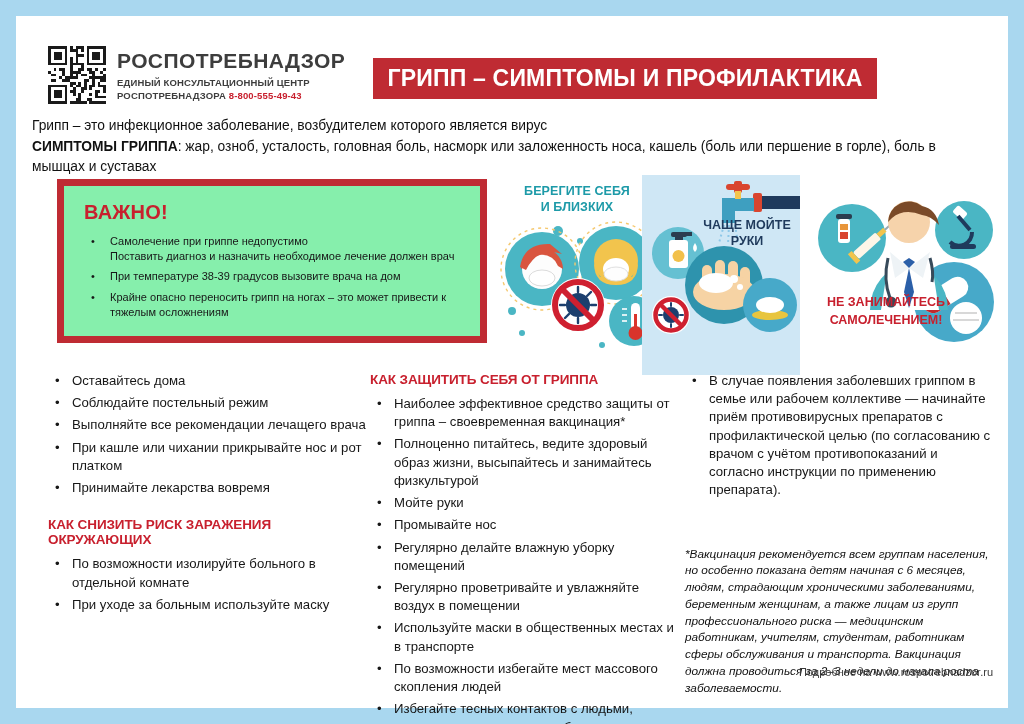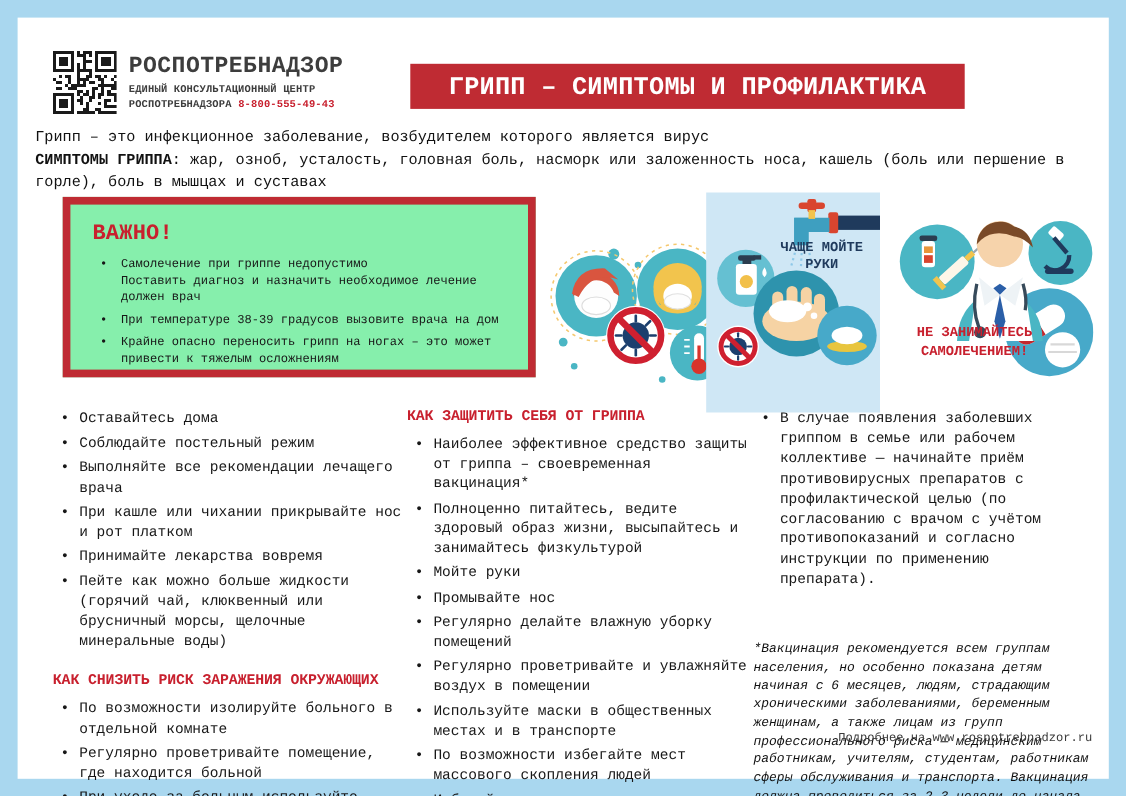--- a/index.html
+++ b/index.html
@@ -4,21 +4,21 @@
 <style>
   :root{
     --border-blue:#a9d7ef; --band-red:#bf2b33; --accent-red:#c8202e;
     --teal:#4ab6c4; --teal-dark:#2e93ad; --teal-heading:#1d9aa8;
     --navy:#1f3a5c; --light-blue-box:#cfe7f5; --text:#1f1f1f;
   }
   *{box-sizing:border-box;}
   html,body{margin:0;padding:0;}
   body{width:1024px;height:724px;overflow:hidden;}
   .canvas{position:relative;width:1024px;height:724px;background:var(--border-blue);
-    font-family:Liberation Mono, monospace;color:var(--text);padding-left:24px;}
+    font-family:Liberation Sans, sans-serif;color:var(--text);padding-left:24px;}
   .page{position:absolute;inset:16px;background:#fff;}
 
   
   .logo{position:absolute;left:32px;top:30px;display:flex;gap:11px;}
   .qr{width:58px;height:58px;}
   .qr svg{width:100%;height:100%;shape-rendering:crispEdges;}
   .logo-name{font-size:21px;font-weight:bold;color:#3d3d3d;letter-spacing:.4px;margin-top:3px;}
   .logo-sub{font-size:9.5px;font-weight:bold;color:#3d3d3d;margin-top:4px;letter-spacing:.15px;}
   .logo-sub2{font-size:9.5px;font-weight:bold;color:#3d3d3d;margin-top:2px;letter-spacing:.15px;}
   .phone{color:var(--accent-red);}
@@ -232,20 +232,22 @@
       <h2>ВАЖНО!</h2>
       <ul class="blt">
           <li>Самолечение при гриппе недопустимо
 Поставить диагноз и назначить необходимое лечение должен врач</li>
           <li>При температуре 38-39 градусов вызовите врача на дом</li>
           <li>Крайне опасно переносить грипп на ногах – это может привести к тяжелым осложнениям</li>
         </ul>
     </div>
 
     <div class="protect">
+      <div class="cap">БЕРЕГИТЕ СЕБЯ
+И БЛИЗКИХ</div>
       <svg viewBox="0 0 166 142">
         <g>
           <circle cx="18" cy="96" r="4" fill="#4ab6c4"></circle>
             <circle cx="64" cy="16" r="5" fill="#4ab6c4"></circle>
           <circle cx="99" cy="58" r="4" fill="#4ab6c4"></circle>
             <circle cx="160" cy="64" r="4" fill="#4ab6c4"></circle>
           <circle cx="28" cy="118" r="3" fill="#4ab6c4"></circle>
             <circle cx="108" cy="130" r="3" fill="#4ab6c4"></circle>
           <circle cx="86" cy="26" r="3" fill="#4ab6c4"></circle>
         </g>
@@ -406,28 +408,26 @@
     </div>
 
     <div class="col col1">
       <div>
         <ul class="blt">
             <li>Оставайтесь дома</li>
             <li>Соблюдайте постельный режим</li>
             <li>Выполняйте все рекомендации лечащего врача</li>
             <li>При кашле или чихании прикрывайте нос и рот платком</li>
             <li>Принимайте лекарства вовремя</li>
-            <li>Пейте как можно больше жидкости (горячий чай, клюквенный или брусничный морсы, щелочные минеральные воды)</li>
           </ul>
       </div>
       <div class="sec2">
         <h3 class="sec-h">КАК СНИЗИТЬ РИСК ЗАРАЖЕНИЯ ОКРУЖАЮЩИХ</h3>
         <ul class="blt">
             <li>По возможности изолируйте больного в отдельной комнате</li>
-            <li>Регулярно проветривайте помещение, где находится больной</li>
             <li>При уходе за больным используйте маску</li>
           </ul>
       </div>
     </div>
 
     <div class="col col2">
       <h3 class="sec-h">КАК ЗАЩИТИТЬ СЕБЯ ОТ ГРИППА</h3>
       <ul class="blt">
           <li>Наиболее эффективное средство защиты от гриппа – своевременная вакцинация*</li>
           <li>Полноценно питайтесь, ведите здоровый образ жизни, высыпайтесь и занимайтесь физкультурой</li>

